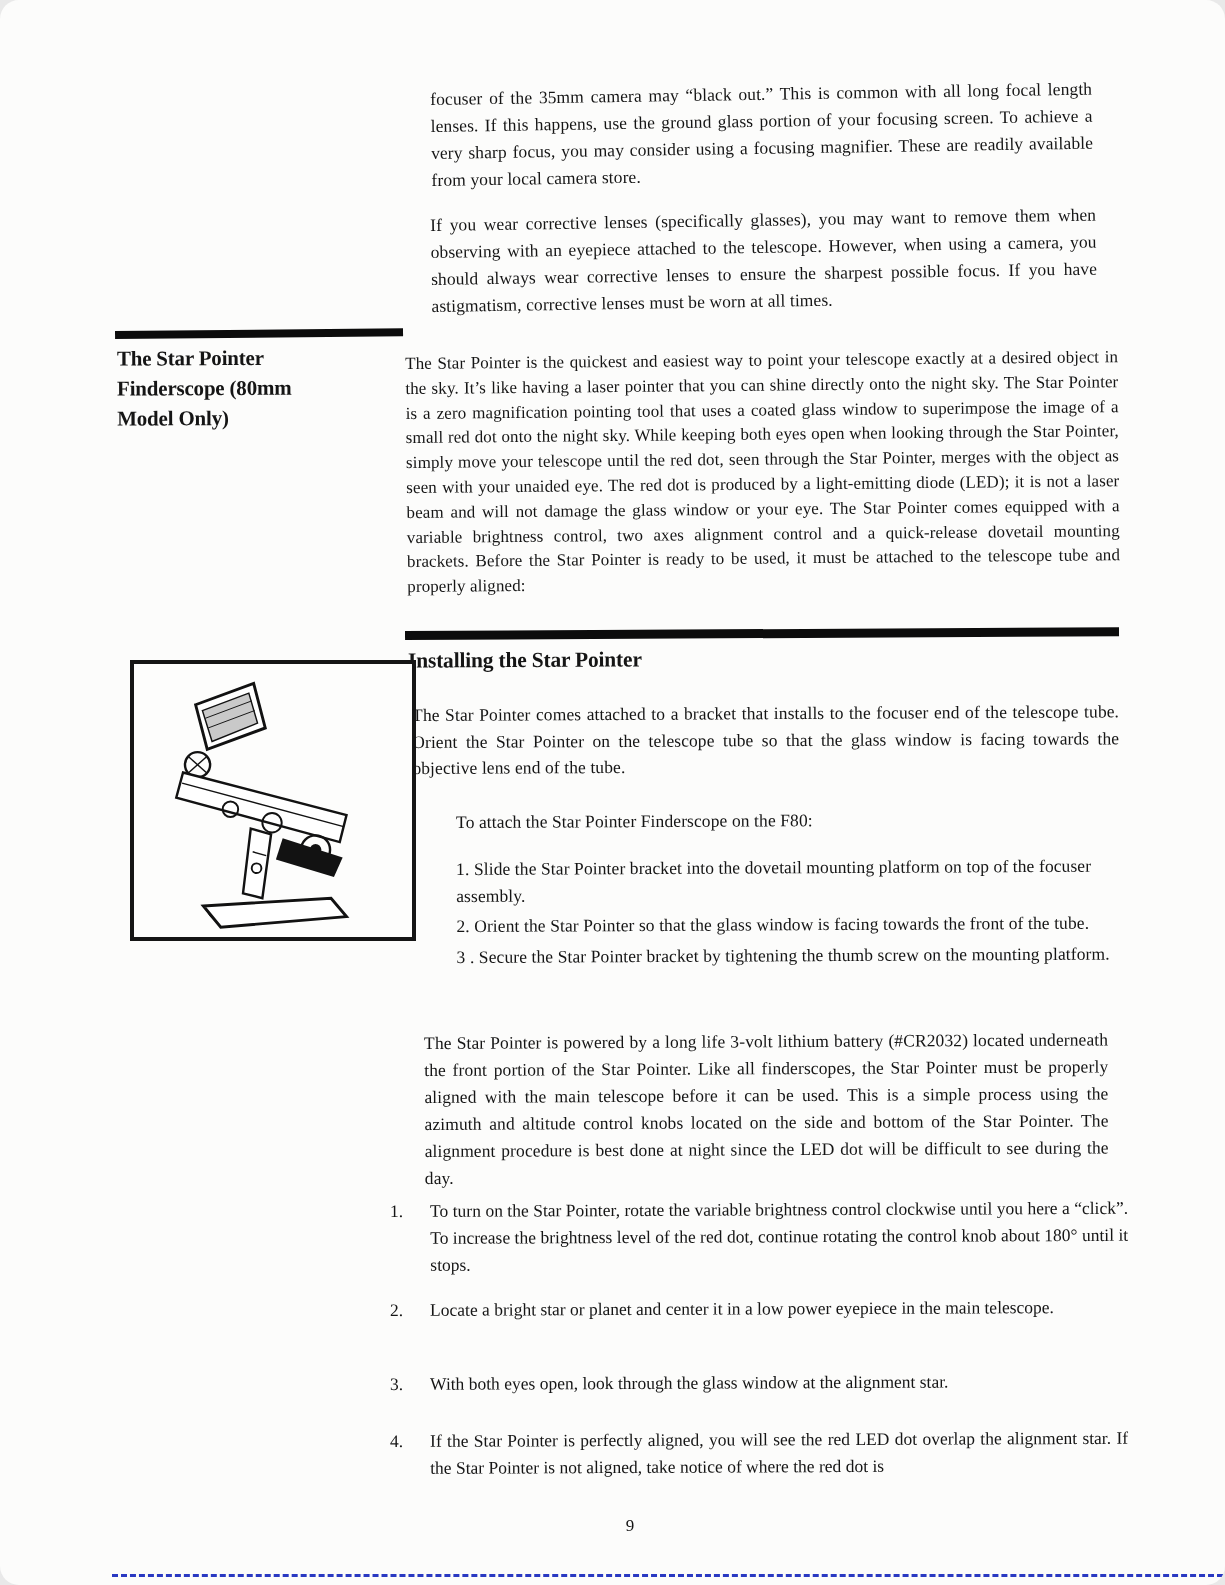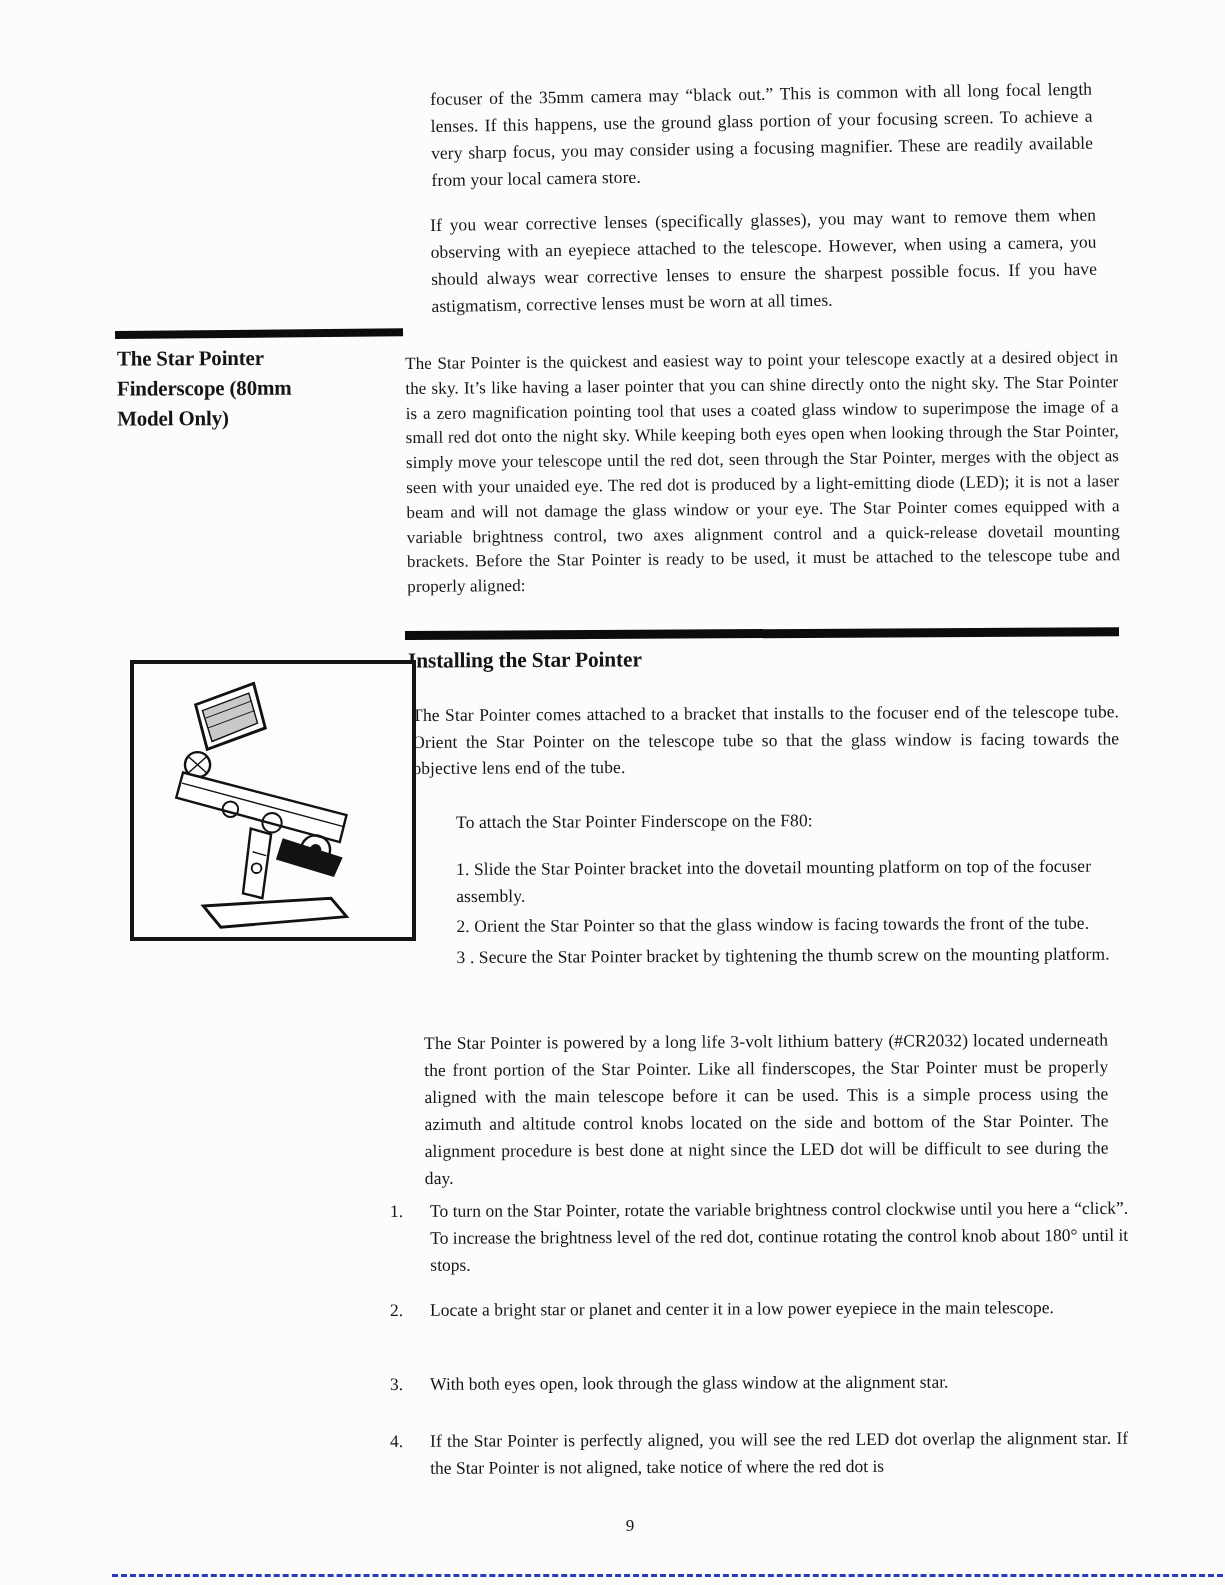--- a/index.html
+++ b/index.html
@@ -5,20 +5,21 @@
   * { margin:0; padding:0; box-sizing:border-box; }
   html,body { background:#e9e9e9; }
   .page {
     position:relative;
     width:1225px; height:1585px;
     margin:0 auto;
     background:#fcfcfb;
     font-family:"Liberation Serif", serif;
     color:#151515;
     overflow:hidden;
+    border-radius:19px;
   }
   .para {
     position:absolute;
     text-align:justify;
     font-size:17.5px;
     line-height:27px;
     letter-spacing:.1px;
     transform-origin:left top;
   }
   .tilt-strong { transform:rotate(-0.9deg); }

